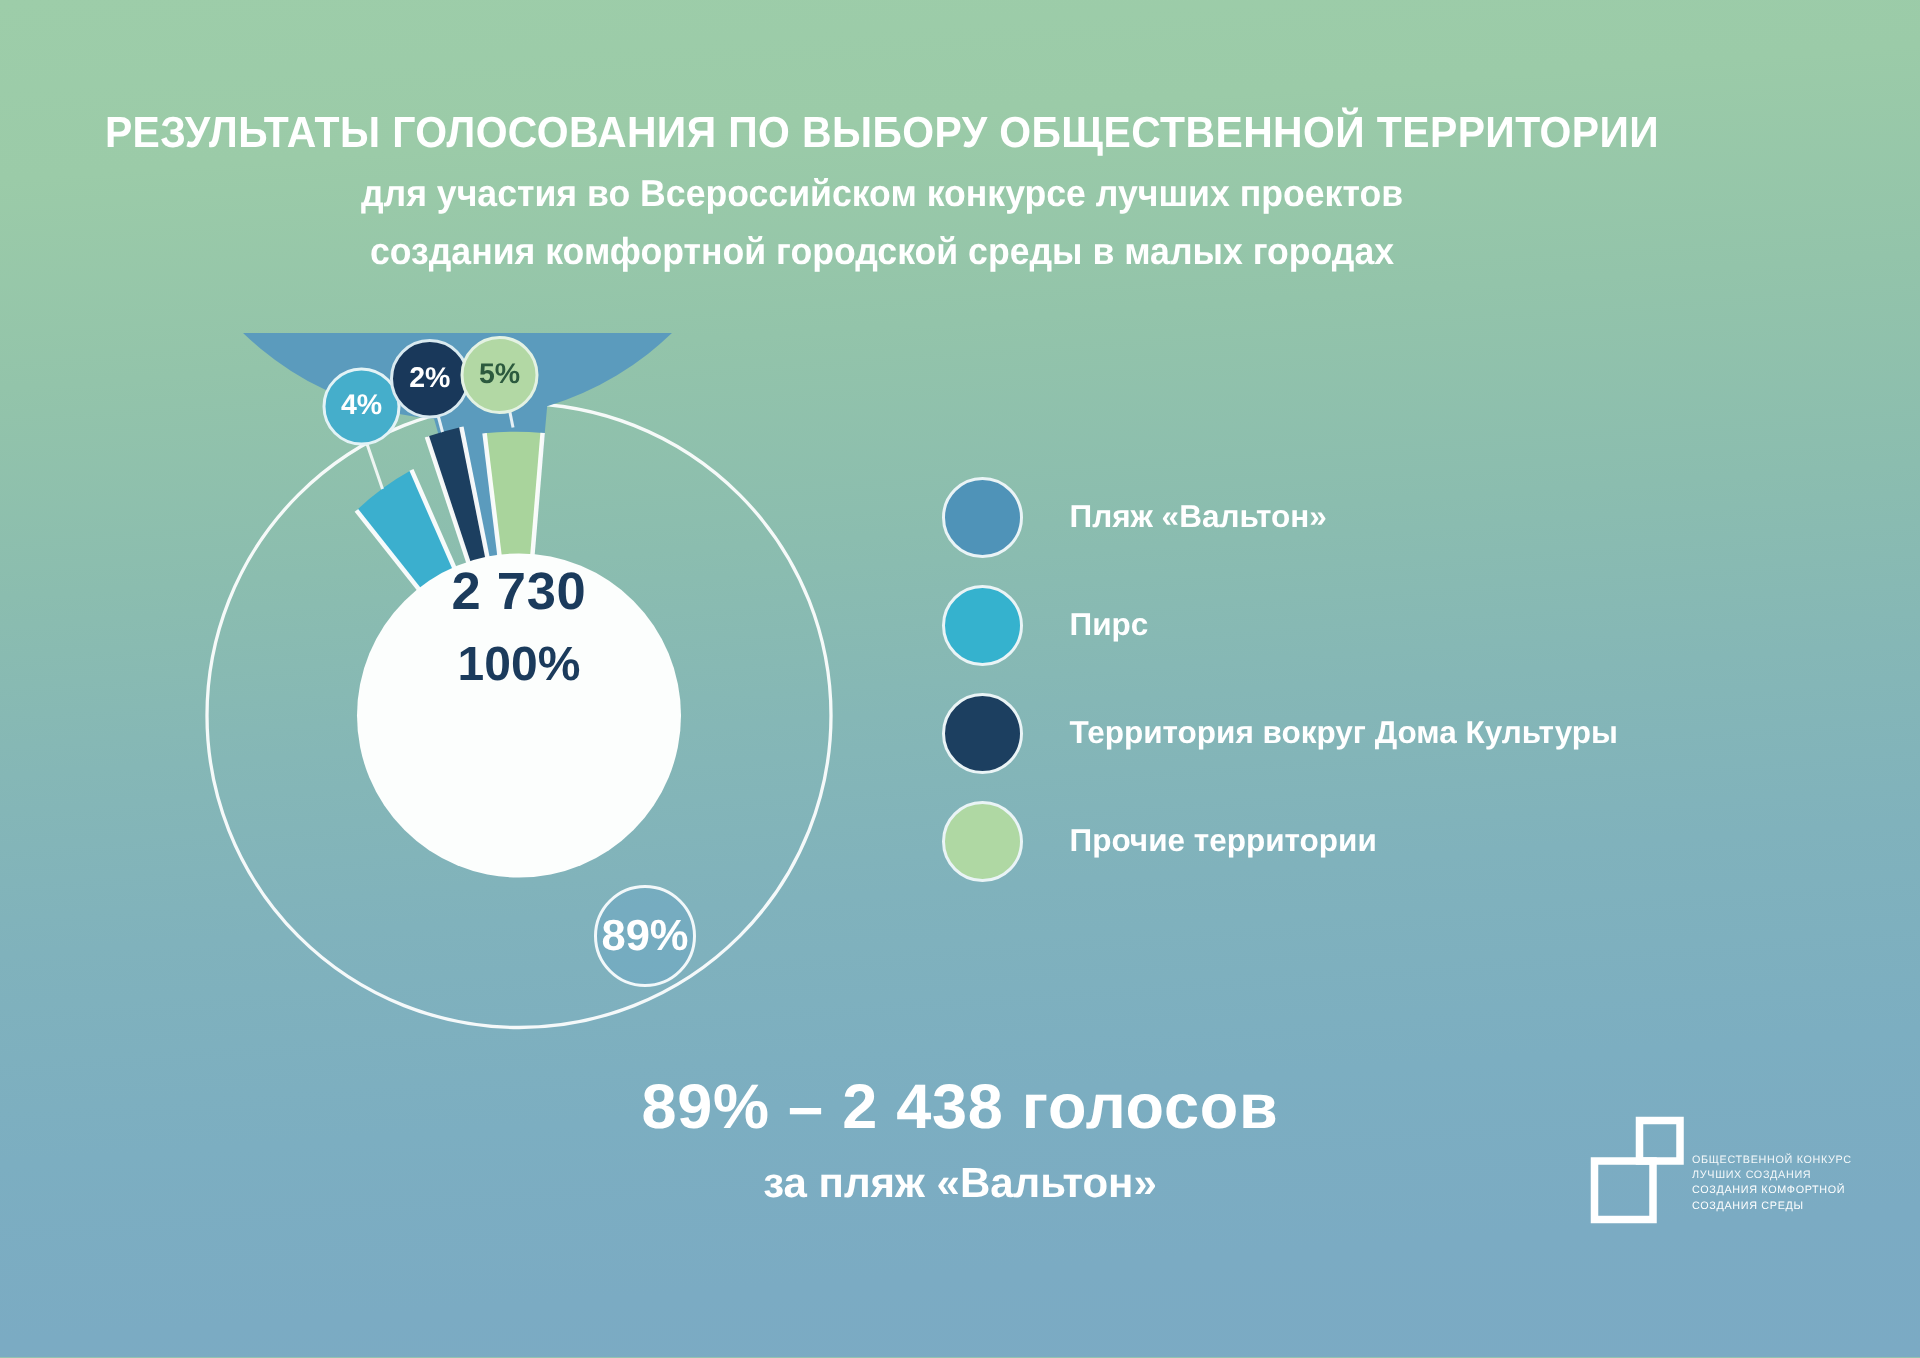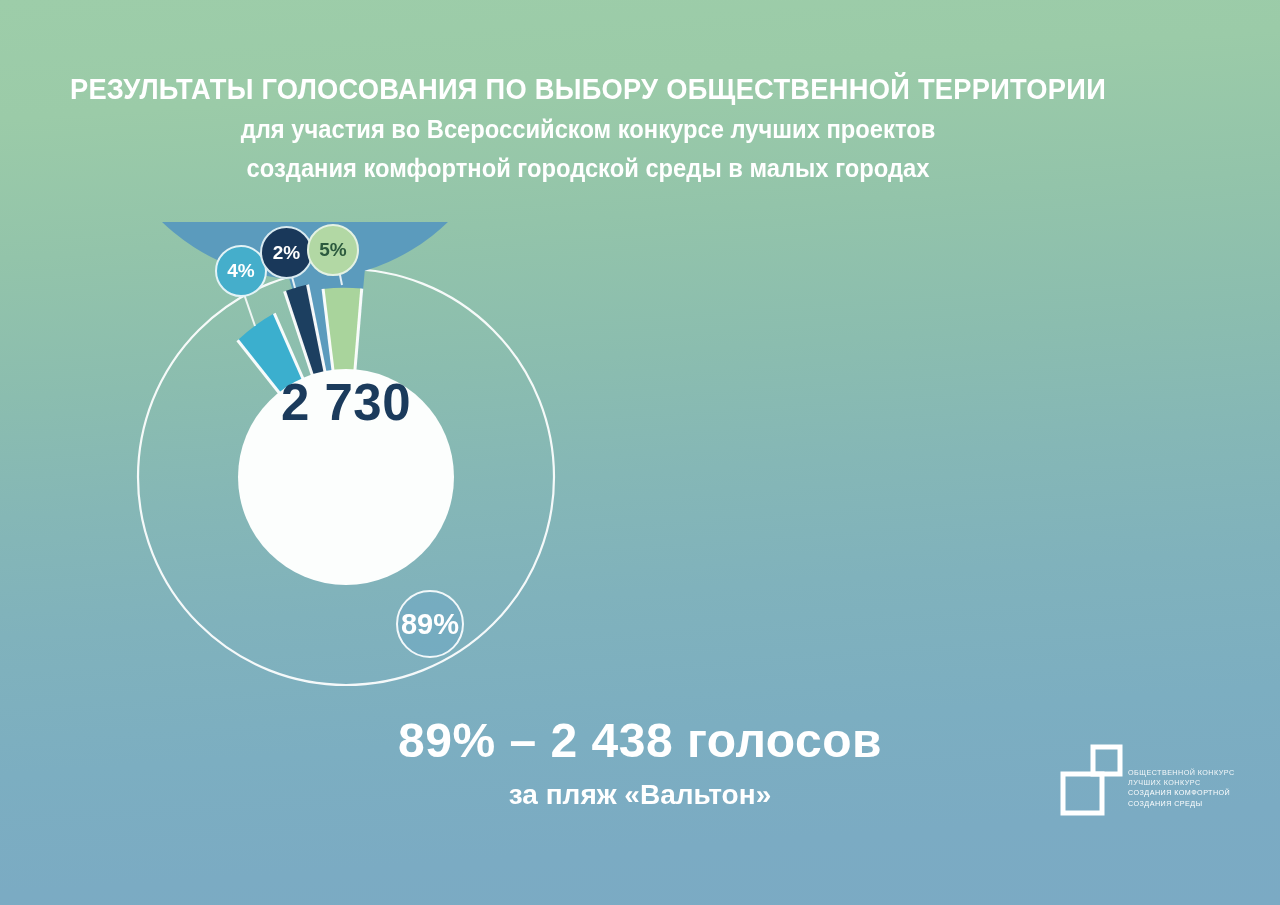--- a/index.html
+++ b/index.html
@@ -128,21 +128,21 @@
   .center-label {
     position: absolute;
     left: 128px;
     top: 155px;
     width: 200px;
     text-align: center;
     color: #1B3B5C;
     pointer-events: none;
   }
   .center-value {
-    font-size: 51px;
+    font-size: 35px;
     font-weight: 700;
     line-height: 1;
     letter-spacing: 0.5px;
   }
   .center-pct {
     font-size: 32px;
     font-weight: 700;
     line-height: 1;
     margin-top: 14px;
   }
@@ -178,21 +178,21 @@
   
   .footer-block {
     position: absolute;
     left: 0;
     top: 716px;
     width: 1280px;
     text-align: center;
     color: #FFFFFF;
   }
   .footer-main {
-    font-size: 48px;
+    font-size: 42px;
     font-weight: 700;
     line-height: 1.05;
     letter-spacing: 0.5px;
     white-space: nowrap;
   }
   .footer-sub {
     font-size: 28px;
     font-weight: 700;
     line-height: 1.1;
     margin-top: 14px;
@@ -265,40 +265,59 @@
         <path d="M 137 104 L 126 72"></path>
         <path d="M 177 66 L 170 40"></path>
         <path d="M 224 63 L 219 38"></path>
       </g>
 
       <circle cx="228" cy="255" r="108" fill="#FCFEFD"></circle>
     </svg>
 
     <div class="center-label">
       <div class="center-value">2 730</div>
+      <div class="center-pct">100%</div>
     </div>
 
     <div class="bubble bubble-4">4%</div>
     <div class="bubble bubble-2">2%</div>
     <div class="bubble bubble-5">5%</div>
     <div class="bubble bubble-89">89%</div>
   </div>
 
+  <div class="legend">
+    <div class="legend-item">
+      <span class="legend-swatch" style="background:#4F93B8"></span>
+      <span class="legend-text">Пляж «Вальтон»</span>
+    </div>
+    <div class="legend-item">
+      <span class="legend-swatch" style="background:#35B2CE"></span>
+      <span class="legend-text">Пирс</span>
+    </div>
+    <div class="legend-item">
+      <span class="legend-swatch" style="background:#1C3F60"></span>
+      <span class="legend-text">Территория вокруг Дома Культуры</span>
+    </div>
+    <div class="legend-item">
+      <span class="legend-swatch" style="background:#AFD8A3"></span>
+      <span class="legend-text">Прочие территории</span>
+    </div>
+  </div>
 
   <div class="footer-block">
     <div class="footer-main">89%  – 2 438 голосов</div>
     <div class="footer-sub">за пляж «Вальтон»</div>
   </div>
 
   <div class="logo">
     <svg class="logo-mark" width="64" height="72" viewBox="0 0 64 72">
       <rect x="33" y="3" width="27" height="27" fill="none" stroke="#FFFFFF" stroke-width="5"></rect>
       <rect x="3" y="30" width="39" height="39" fill="none" stroke="#FFFFFF" stroke-width="5"></rect>
     </svg>
     <div class="logo-text">
       <div class="logo-line thin">ОБЩЕСТВЕННОЙ КОНКУРС</div>
-      <div class="logo-line thin">ЛУЧШИХ КОНКУРС</div>
+      <div class="logo-line thin">ЛУЧШИХ СОЗДАНИЯ</div>
       <div class="logo-line bold">СОЗДАНИЯ КОМФОРТНОЙ</div>
       <div class="logo-line bold">СОЗДАНИЯ СРЕДЫ</div>
     </div>
   </div>
 
 </div>
 
 </body></html>

